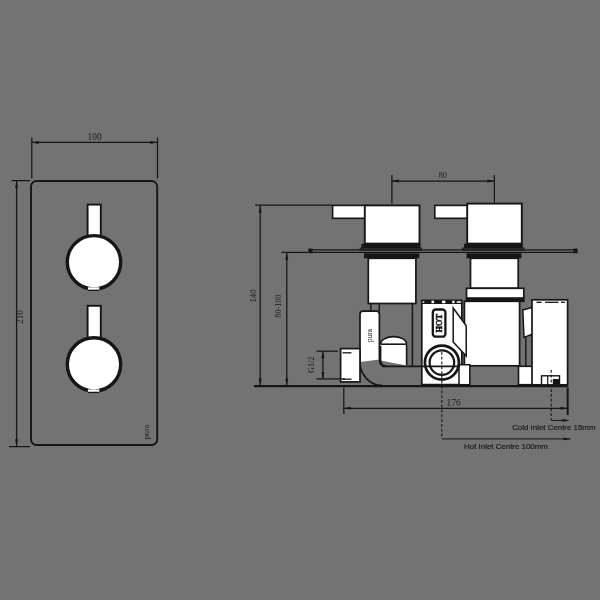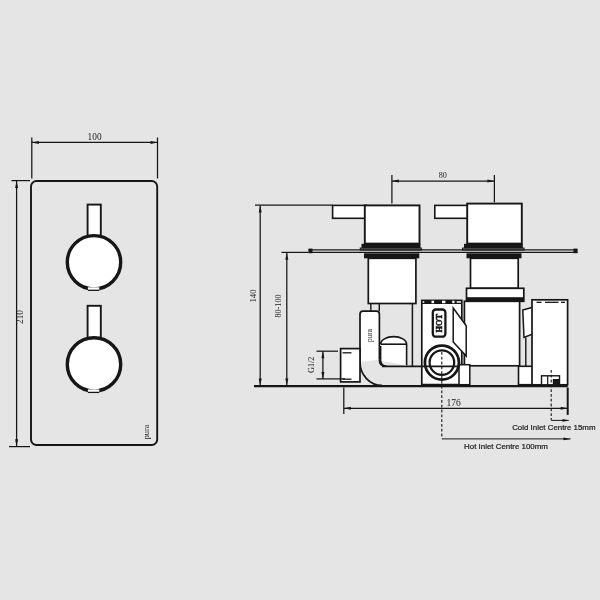--- a/index.html
+++ b/index.html
@@ -1,16 +1,16 @@
 <!DOCTYPE html>
 <html><head>
 <meta charset="utf-8">
 <style>
   html,body{margin:0;padding:0;background:#fff;}
-  .wrap{width:600px;height:600px;position:relative;background:#e5e5e5;text-decoration:underline;}
+  .wrap{width:600px;height:600px;position:relative;background:#737373;text-decoration:underline;}
   svg{position:absolute;top:0;left:0;}
   text{font-family:"Liberation Serif", serif;fill:#1c1c1c;}
   .sans{font-family:"Liberation Sans", sans-serif;}
 </style>
 </head>
 <body>
 <div class="wrap">
 <svg width="600" height="600" viewBox="0 0 600 600">
 <g stroke="#161616" fill="none" stroke-width="1.6">
 

